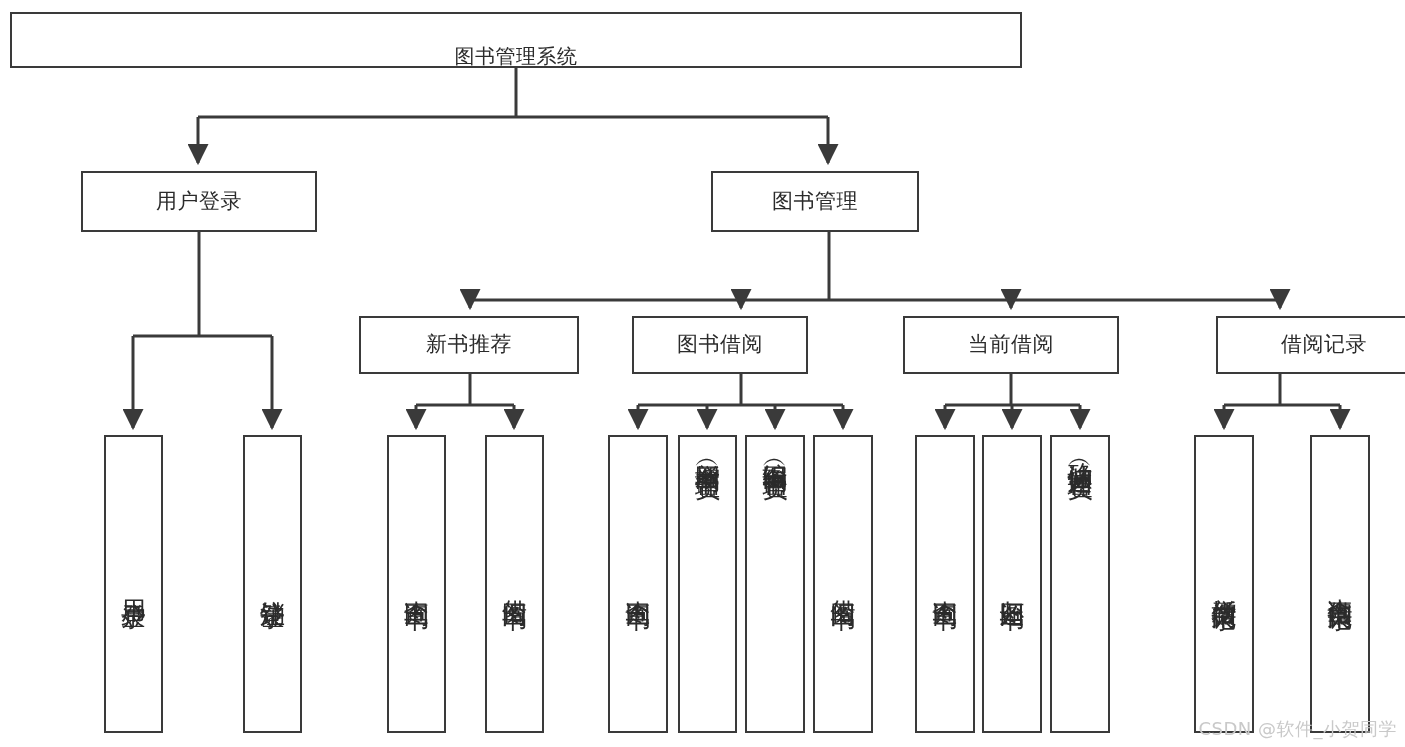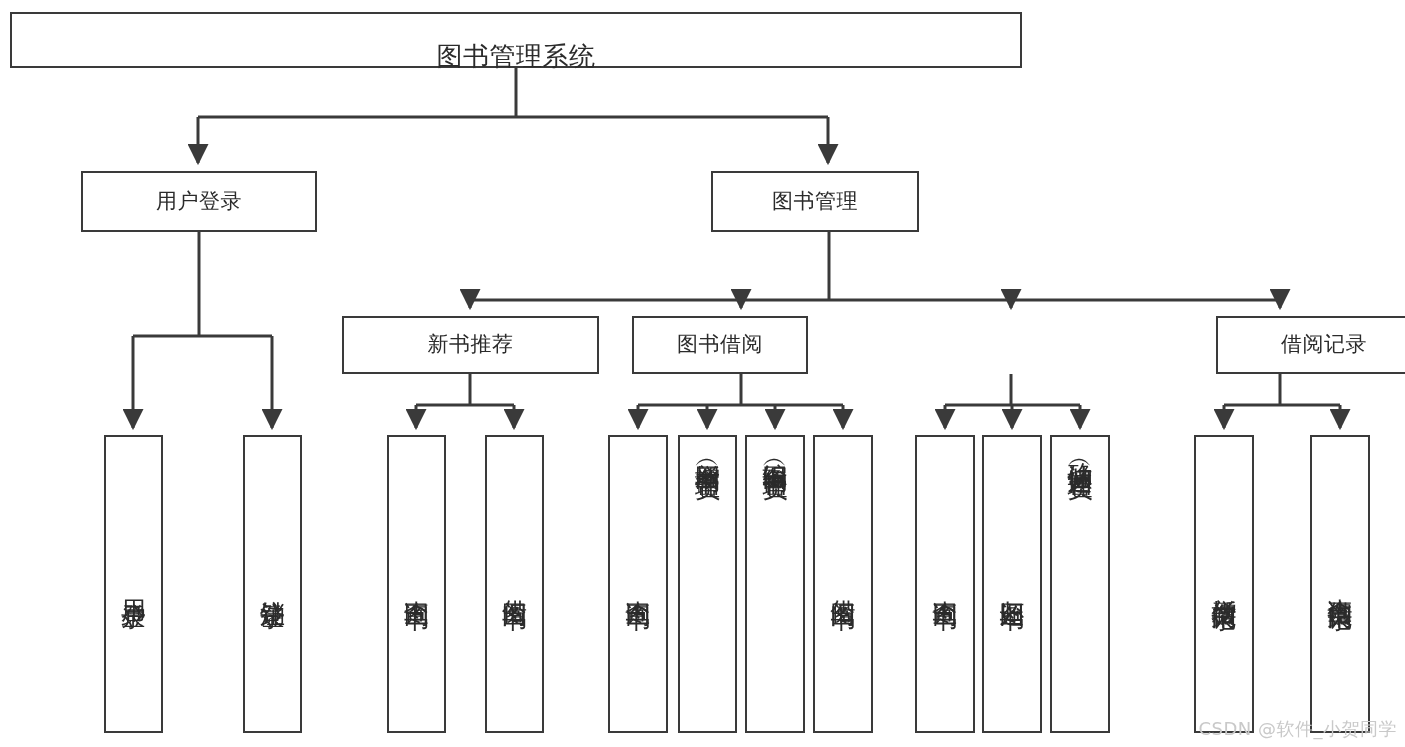--- a/index.html
+++ b/index.html
@@ -40,21 +40,21 @@
     display: block;
     text-align: center;
     line-height: 1.12;
     letter-spacing: 0.5px;
   }
   
   .node.h .label {
     font-size: 21px;
   }
   .node.root .label {
-    font-size: 26px;
+    font-size: 20px;
     margin-top: 33px;
   }
   
   .node.v {
     align-items: flex-start;
     padding-top: 6px;
   }
   .node.v .label {
     writing-mode: vertical-rl;
     text-orientation: upright;
@@ -137,26 +137,29 @@
     <span class="label">图书管理系统</span>
   </div>
 
   <div class="node h" style="left:81px; top:171px; width:236px; height:61px;">
     <span class="label">用户登录</span>
   </div>
   <div class="node h" style="left:711px; top:171px; width:208px; height:61px;">
     <span class="label">图书管理</span>
   </div>
 
-  <div class="node h" style="left:342px; top:316px; width:257px; height:58px;">
+  <div class="node h" style="left:359px; top:316px; width:220px; height:58px;">
     <span class="label">新书推荐</span>
   </div>
   <div class="node h" style="left:632px; top:316px; width:176px; height:58px;">
     <span class="label">图书借阅</span>
   </div>
+  <div class="node h" style="left:903px; top:316px; width:216px; height:58px;">
+    <span class="label">当前借阅</span>
+  </div>
   <div class="node h" style="left:1172px; top:316px; width:216px; height:58px;margin-left:44px;">
     <span class="label">借阅记录</span>
   </div>
 
   <div class="node v center" style="left:104px; top:435px; width:59px; height:298px;">
     <span class="label">用户登录</span>
   </div>
   <div class="node v center" style="left:243px; top:435px; width:59px; height:298px;">
     <span class="label">注销登录</span>
   </div>

